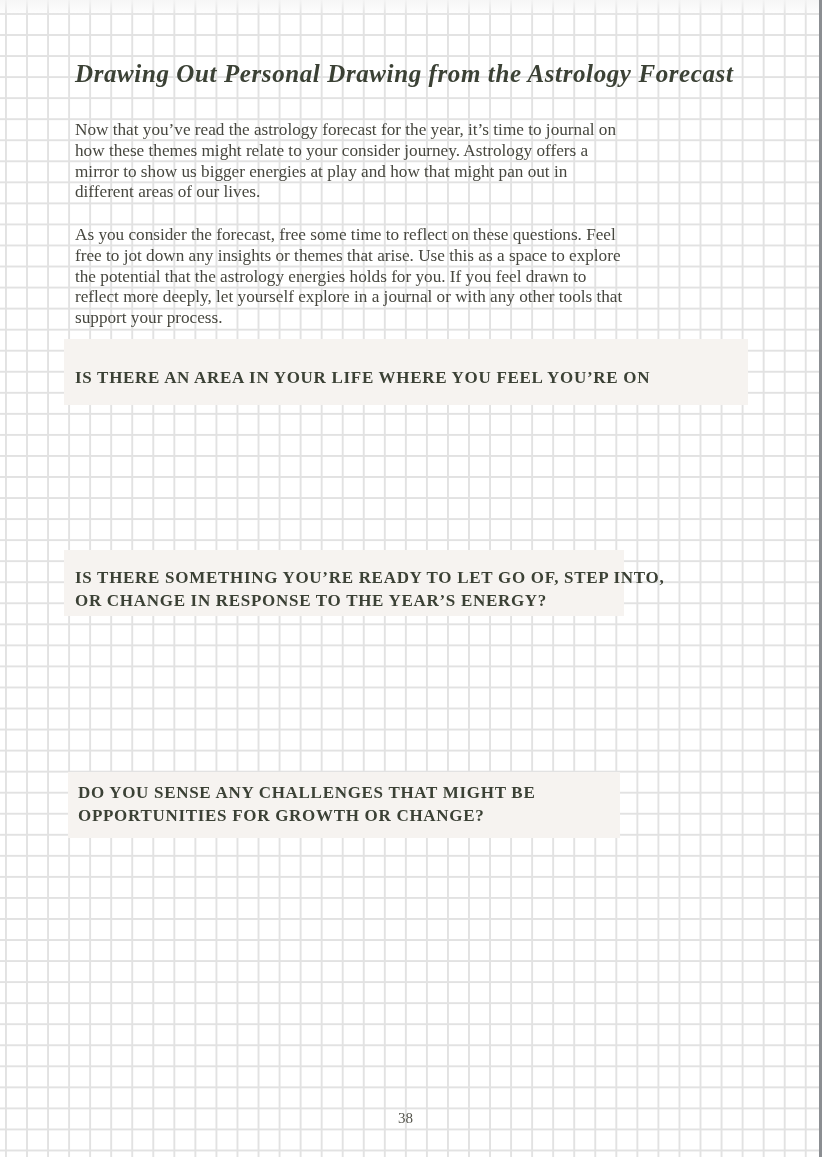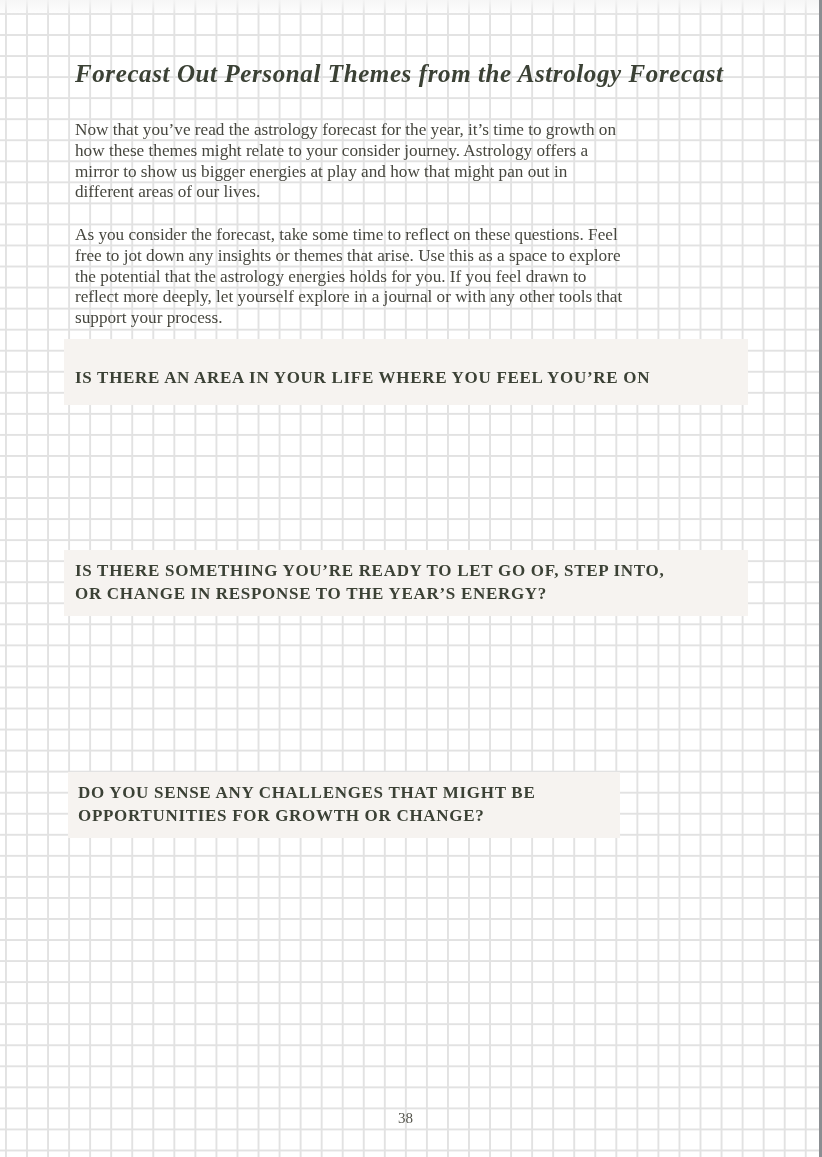--- a/index.html
+++ b/index.html
@@ -60,21 +60,21 @@
     display: block;
     white-space: nowrap;
     font-weight: bold;
     text-transform: uppercase;
     font-size: 17px;
     line-height: 23px;
     letter-spacing: 0.7px;
     color: #3b4135;
   }
   .q1 { left: 64px; top: 339px; width: 684px; height: 66px; padding: 27px 0 0 11px; }
-  .q2 { left: 64px; top: 550px; width: 684px; height: 66px; padding: 9px 0 0 11px; font-family: Liberation Serif, serif; }
+  .q2 { left: 64px; top: 550px; width: 560px; height: 66px; padding: 16px 0 0 11px; font-family: Liberation Serif, serif; }
   .q3 { left: 68px; top: 772px; width: 552px; height: 66px; padding: 9px 0 0 10px; }
 
   .answer-area {
     position: absolute;
     left: 64px;
     width: 684px;
     background: transparent;
   }
   .a1 { top: 410px; height: 134px; }
   .a2 { top: 621px; height: 145px; }
@@ -88,31 +88,31 @@
     font-size: 15px;
     color: #55554d;
   }
 </style>
 </head>
 <body>
 
 <div class="top-fade"></div>
 <div class="right-border"></div>
 
-<h1 class="page-title">Forecast Out Personal Themes from the Astrology Forecast</h1>
+<h1 class="page-title">Drawing Out Personal Drawing from the Astrology Forecast</h1>
 
 <p class="intro intro-1">
-  <span class="line">Now that you’ve read the astrology forecast for the year, it’s time to growth on</span>
+  <span class="line">Now that you’ve read the astrology forecast for the year, it’s time to journal on</span>
   <span class="line">how these themes might relate to your consider journey. Astrology offers a</span>
   <span class="line">mirror to show us bigger energies at play and how that might pan out in</span>
   <span class="line">different areas of our lives.</span>
 </p>
 
 <p class="intro intro-2">
-  <span class="line">As you consider the forecast, take some time to reflect on these questions. Feel</span>
+  <span class="line">As you consider the forecast, free some time to reflect on these questions. Feel</span>
   <span class="line">free to jot down any insights or themes that arise. Use this as a space to explore</span>
   <span class="line">the potential that the astrology energies holds for you. If you feel drawn to</span>
   <span class="line">reflect more deeply, let yourself explore in a journal or with any other tools that</span>
   <span class="line">support your process.</span>
 </p>
 
 <div class="question-box q1">
   <span class="line">Is there an area in your life where you feel you’re on</span>
 </div>
 <div class="answer-area a1"></div>

